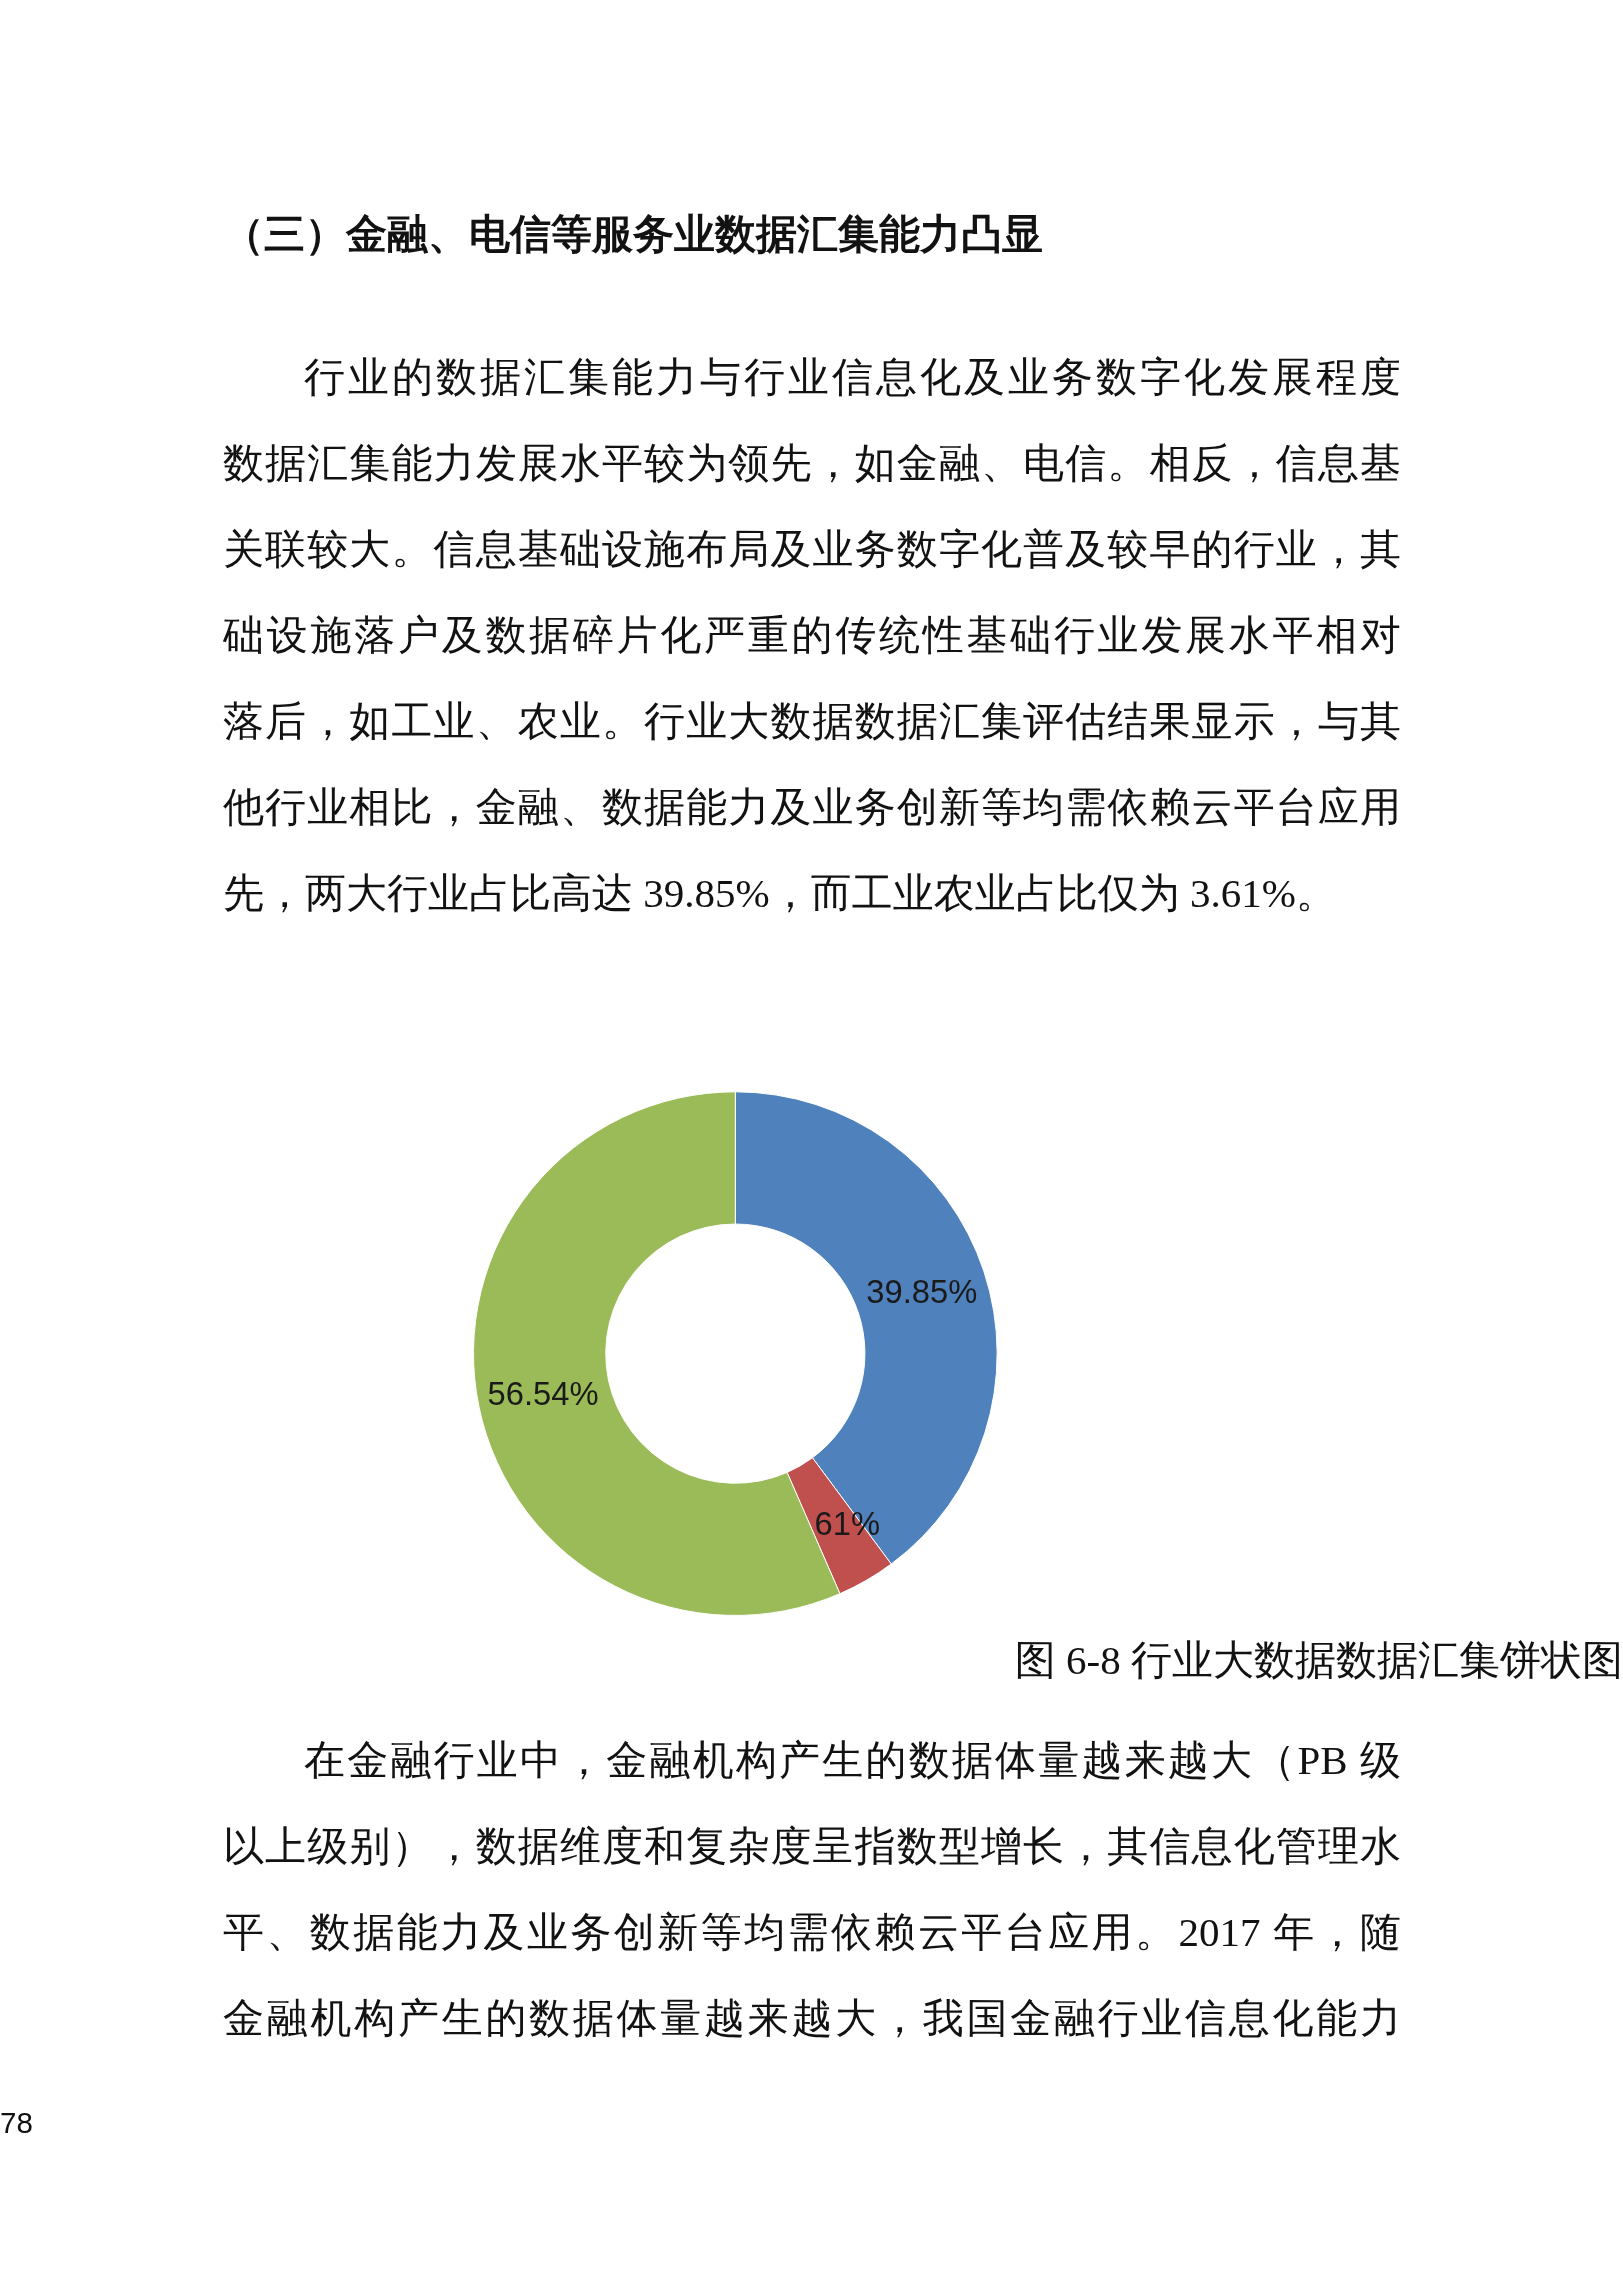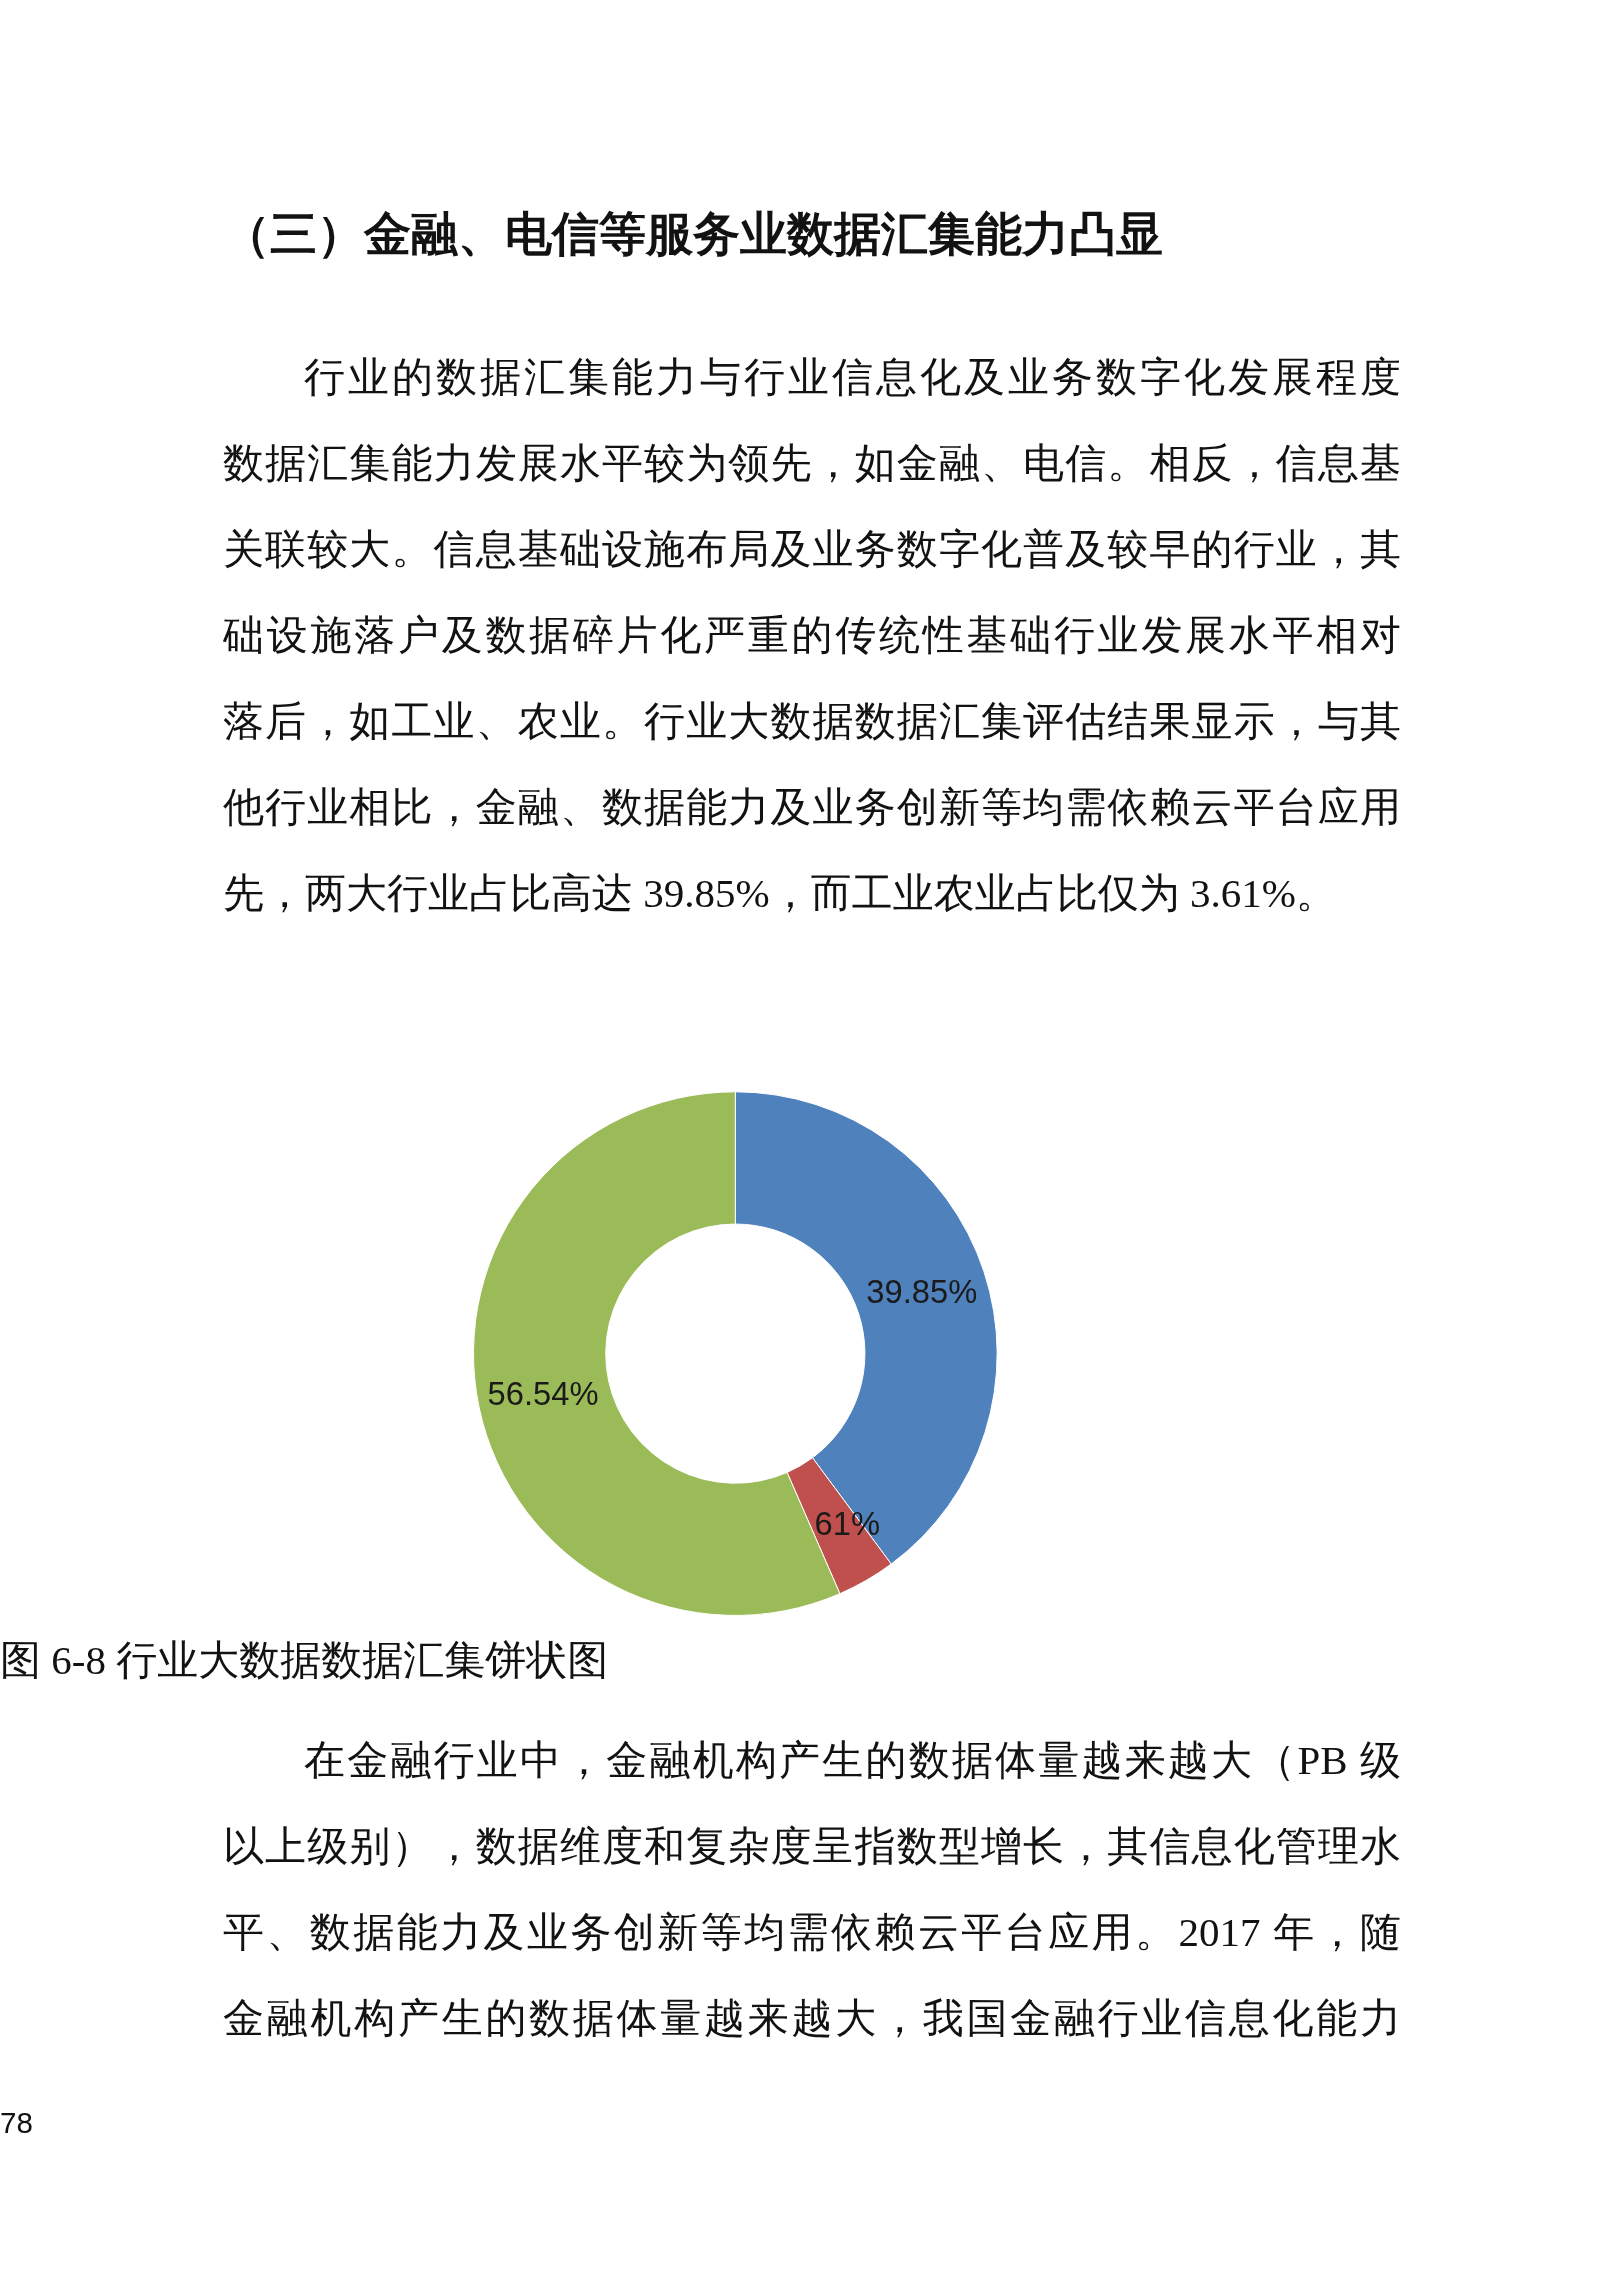--- a/index.html
+++ b/index.html
@@ -1,36 +1,36 @@
 <!DOCTYPE html>
 <html style="font-size:10.5px"><head>
 <meta charset="utf-8">
 <style>
   html,body{margin:0;padding:0;background:#fff;}
   .page{position:relative;width:1623px;height:2295px;background:#ffffff;overflow:hidden;
         font-family:"Liberation Serif","DejaVu Serif",serif;color:#121212;}
   .heading{position:absolute;left:223px;top:191px;width:1244px;line-height:86px;
-           font-size:47px;font-weight:bold;white-space:nowrap;}
+           font-size:41px;font-weight:bold;white-space:nowrap;}
   .para{position:absolute;left:223px;width:1178px;}
   .para1{top:334px;}
   .para2{top:1717px;}
   .pline{height:86px;line-height:86px;font-size:41px;
          text-align:justify;text-align-last:justify;}
   .pline.indent{text-indent:81px;}
   .pline.plast{text-align-last:left;}
   .figure{position:absolute;left:0;top:1010px;width:1623px;height:720px;}
   .donut-svg{position:absolute;left:393px;top:0;width:720px;height:720px;}
   .slice-label{font-family:"Liberation Sans","DejaVu Sans",sans-serif;
                font-size:50px;fill:#1a1a1a;}
   .legend{position:absolute;left:1187px;top:250px;}
   .legend-item{display:flex;align-items:center;height:58px;}
   .swatch{display:inline-block;width:19.6px;height:19.6px;margin-right:10.5px;flex:0 0 19.6px;}
   .legend-label{font-size:34px;white-space:nowrap;}
   .caption{position:absolute;left:0;top:1617px;width:1623px;height:86px;line-height:86px;
-           text-align:left;font-size:41px;}
+           text-align:right;font-size:41px;}
   .pagenum{position:absolute;left:0;top:2106px;width:1623px;
            font-family:"Liberation Sans","DejaVu Sans",sans-serif;font-size:29.5px;color:#111;}
 </style>
 </head>
 <body>
 
 <div class="page">
 
   <div class="heading">（三）金融、电信等服务业数据汇集能力凸显</div>
 

